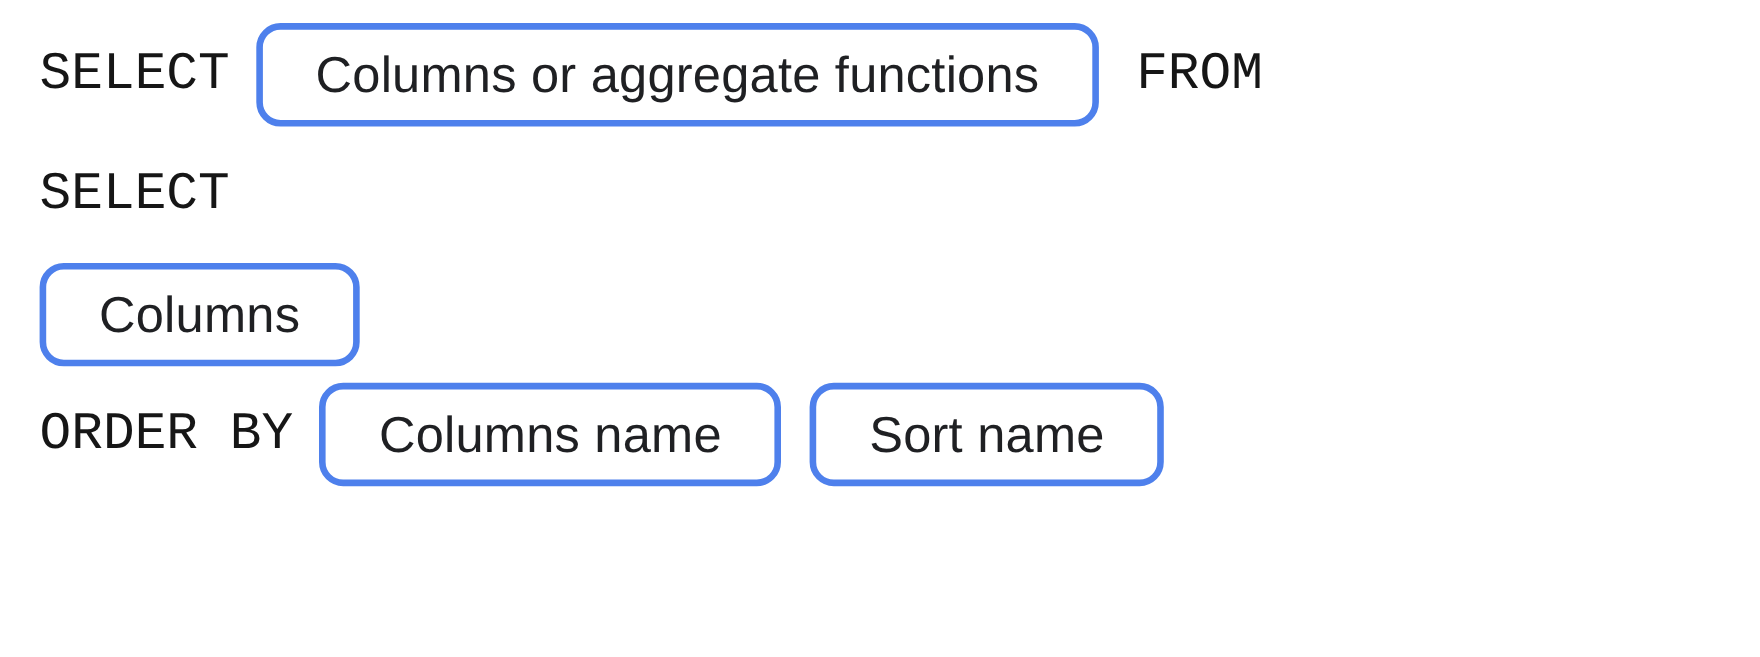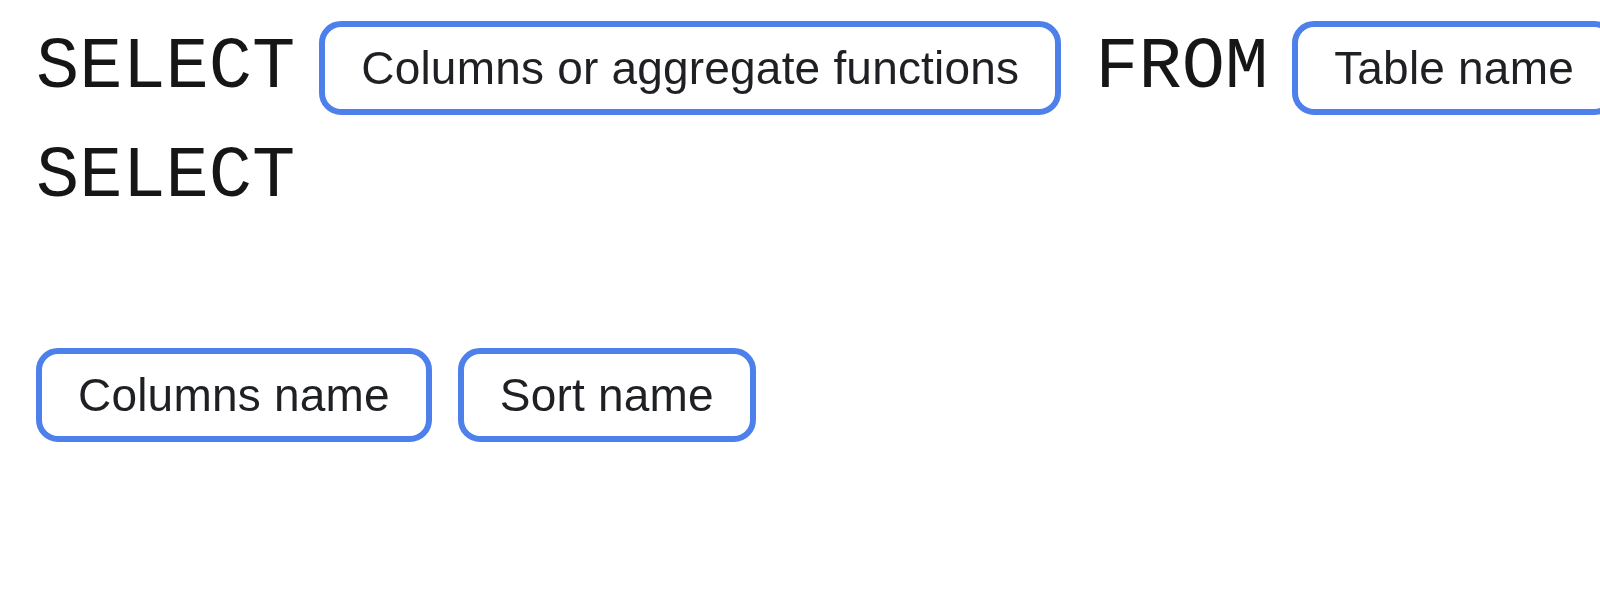--- a/index.html
+++ b/index.html
@@ -18,36 +18,36 @@
   }
   .row {
     display: flex;
     align-items: center;
     height: 95px;
     margin-bottom: 14px;
     white-space: nowrap;
   }
   .kw {
     font-family: "Liberation Mono", "DejaVu Sans Mono", monospace;
-    font-size: 72px;
+    font-size: 48px;
     font-weight: 400;
     color: #161616;
     letter-spacing: 0px;
     margin-right: 24px;
     white-space: pre;
   }
   .kw.mid {
     margin-left: 8px;
   }
   .pill {
     box-sizing: border-box;
     height: 94px;
     display: flex;
     align-items: center;
-    padding: 0 36px;
+    padding: 0 48px;
     border: 6px solid #4e80ec;
     border-radius: 22px;
     background: #ffffff;
     font-size: 46px;
     font-weight: 400;
     color: #1f2023;
     letter-spacing: 0.2px;
     margin-right: 26px;
   }
   .punct {
@@ -60,29 +60,30 @@
 </style>
 </head>
 <body>
 
 <div class="diagram">
 
   <div class="row">
     <span class="kw">SELECT</span>
     <span class="pill">Columns or aggregate functions</span>
     <span class="kw mid">FROM</span>
-    <span class="pill">Table name</span>
   </div>
 
   <div class="row">
     <span class="kw">SELECT</span>
   </div>
 
   <div class="row">
+    <span class="pill">Columns</span>
   </div>
 
   <div class="row">
+    <span class="kw">ORDER BY</span>
     <span class="pill">Columns name</span>
     <span class="pill">Sort name</span>
   </div>
 
 
 </div>
 
 </body></html>

